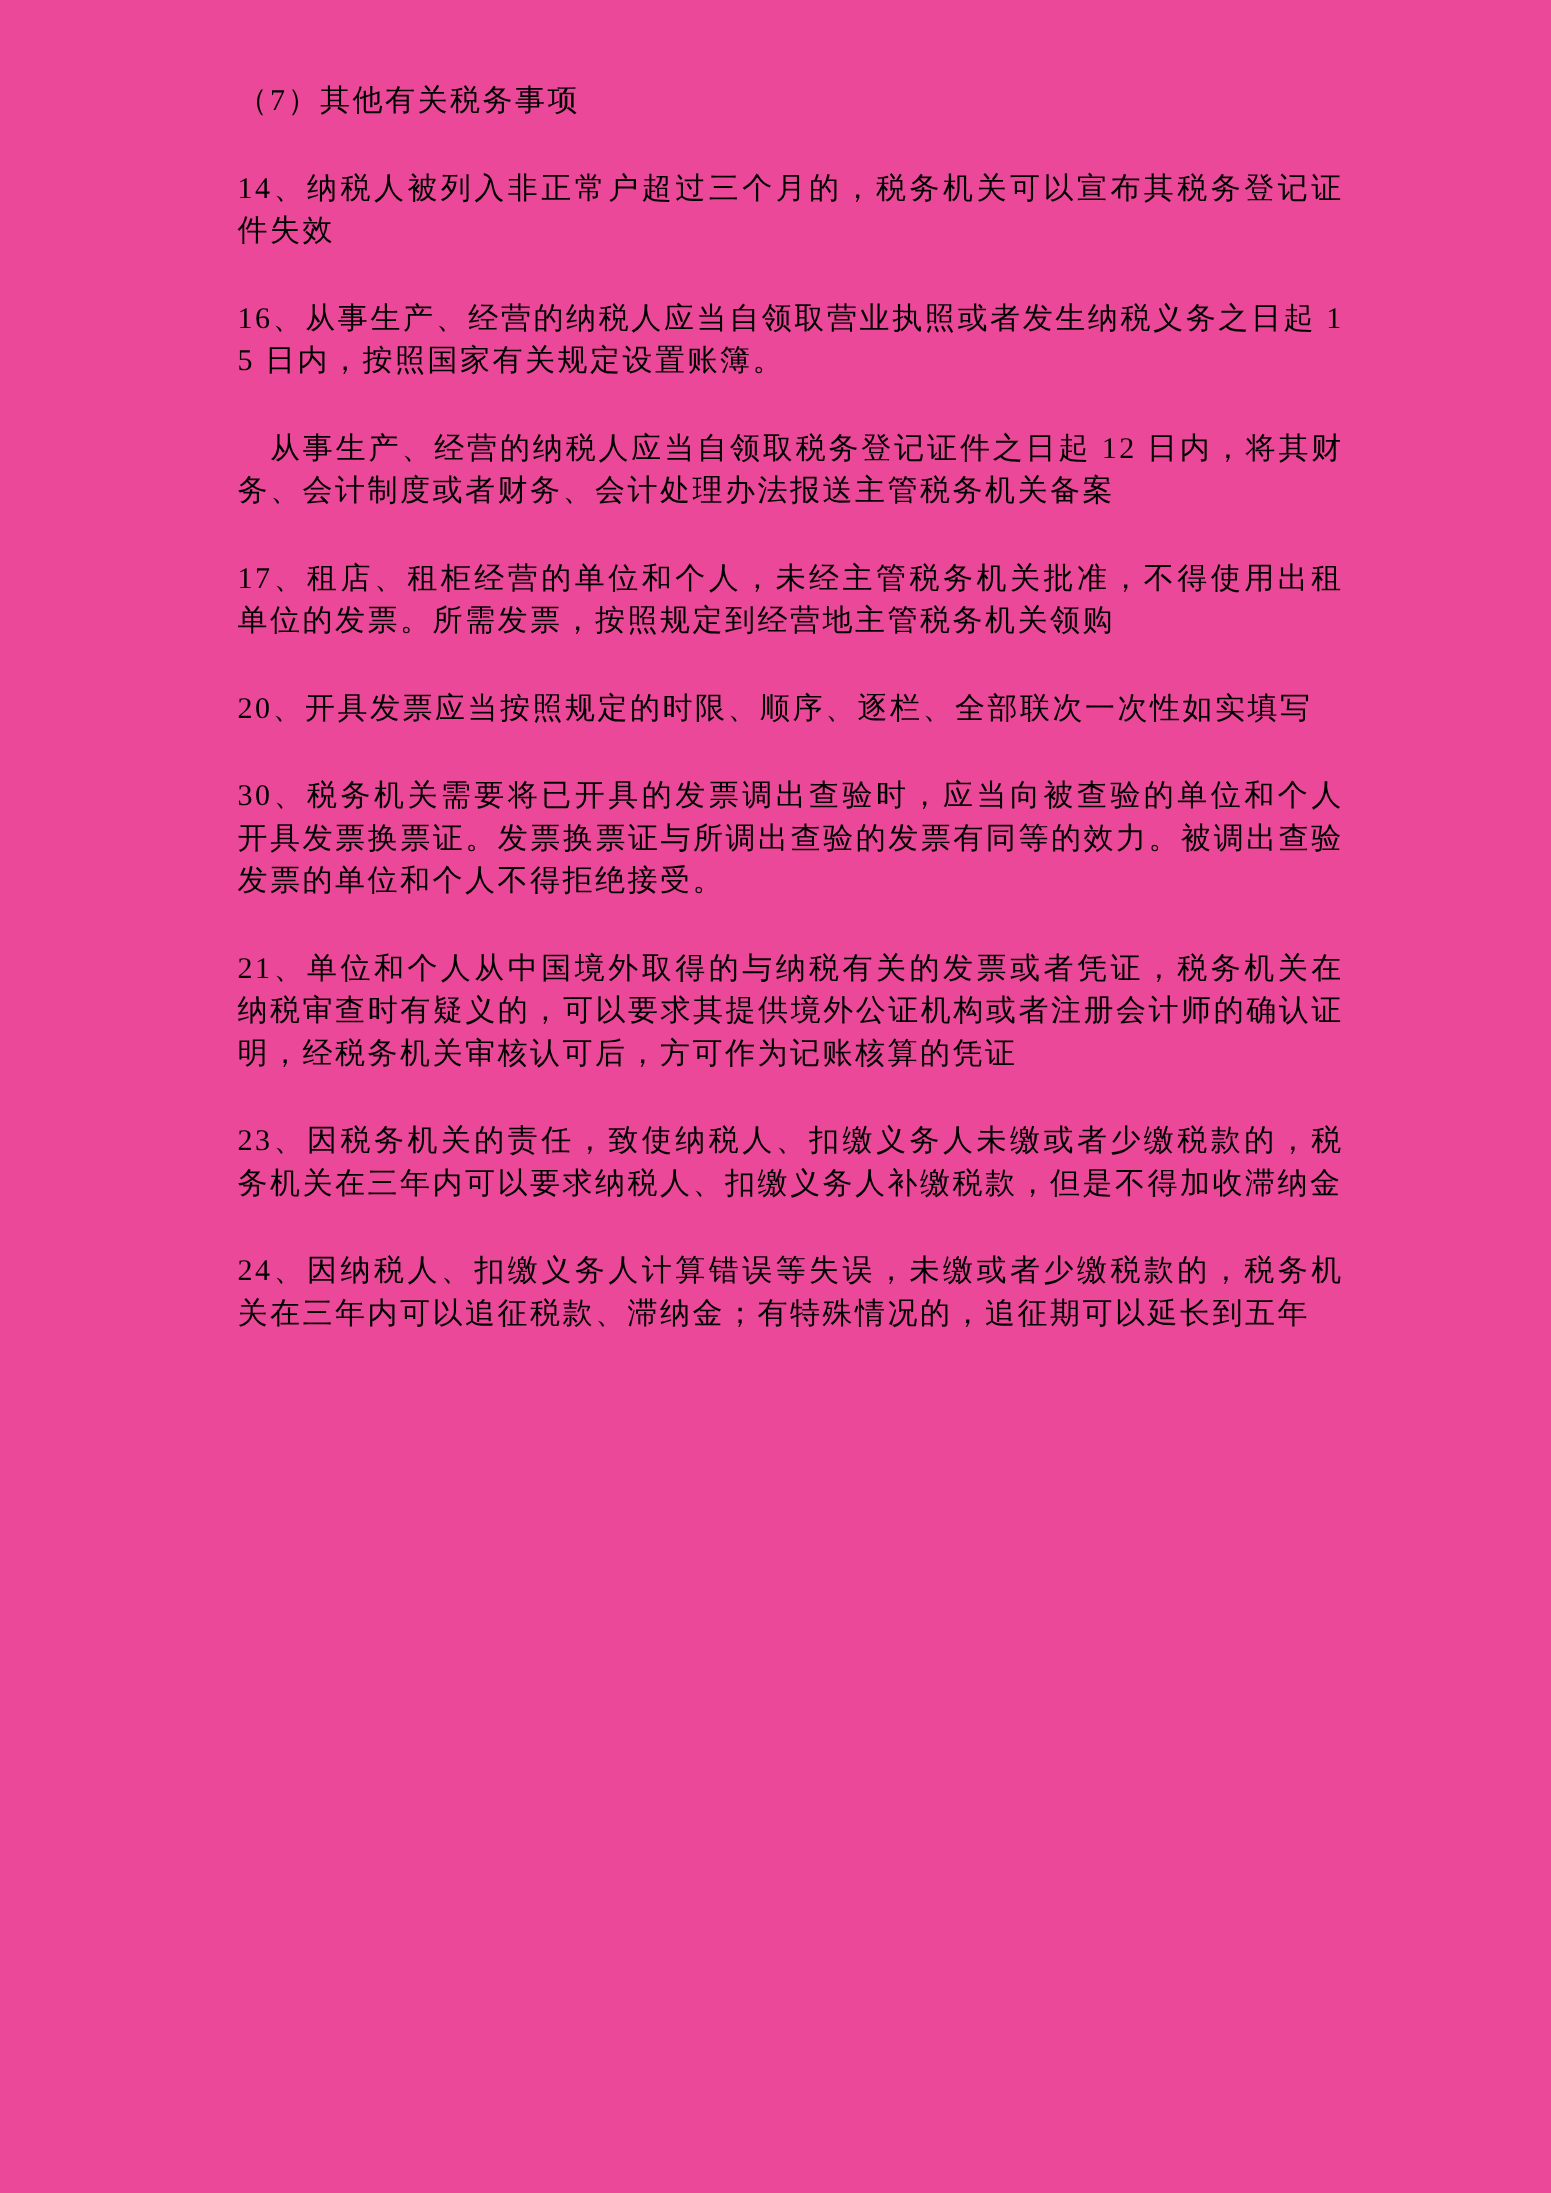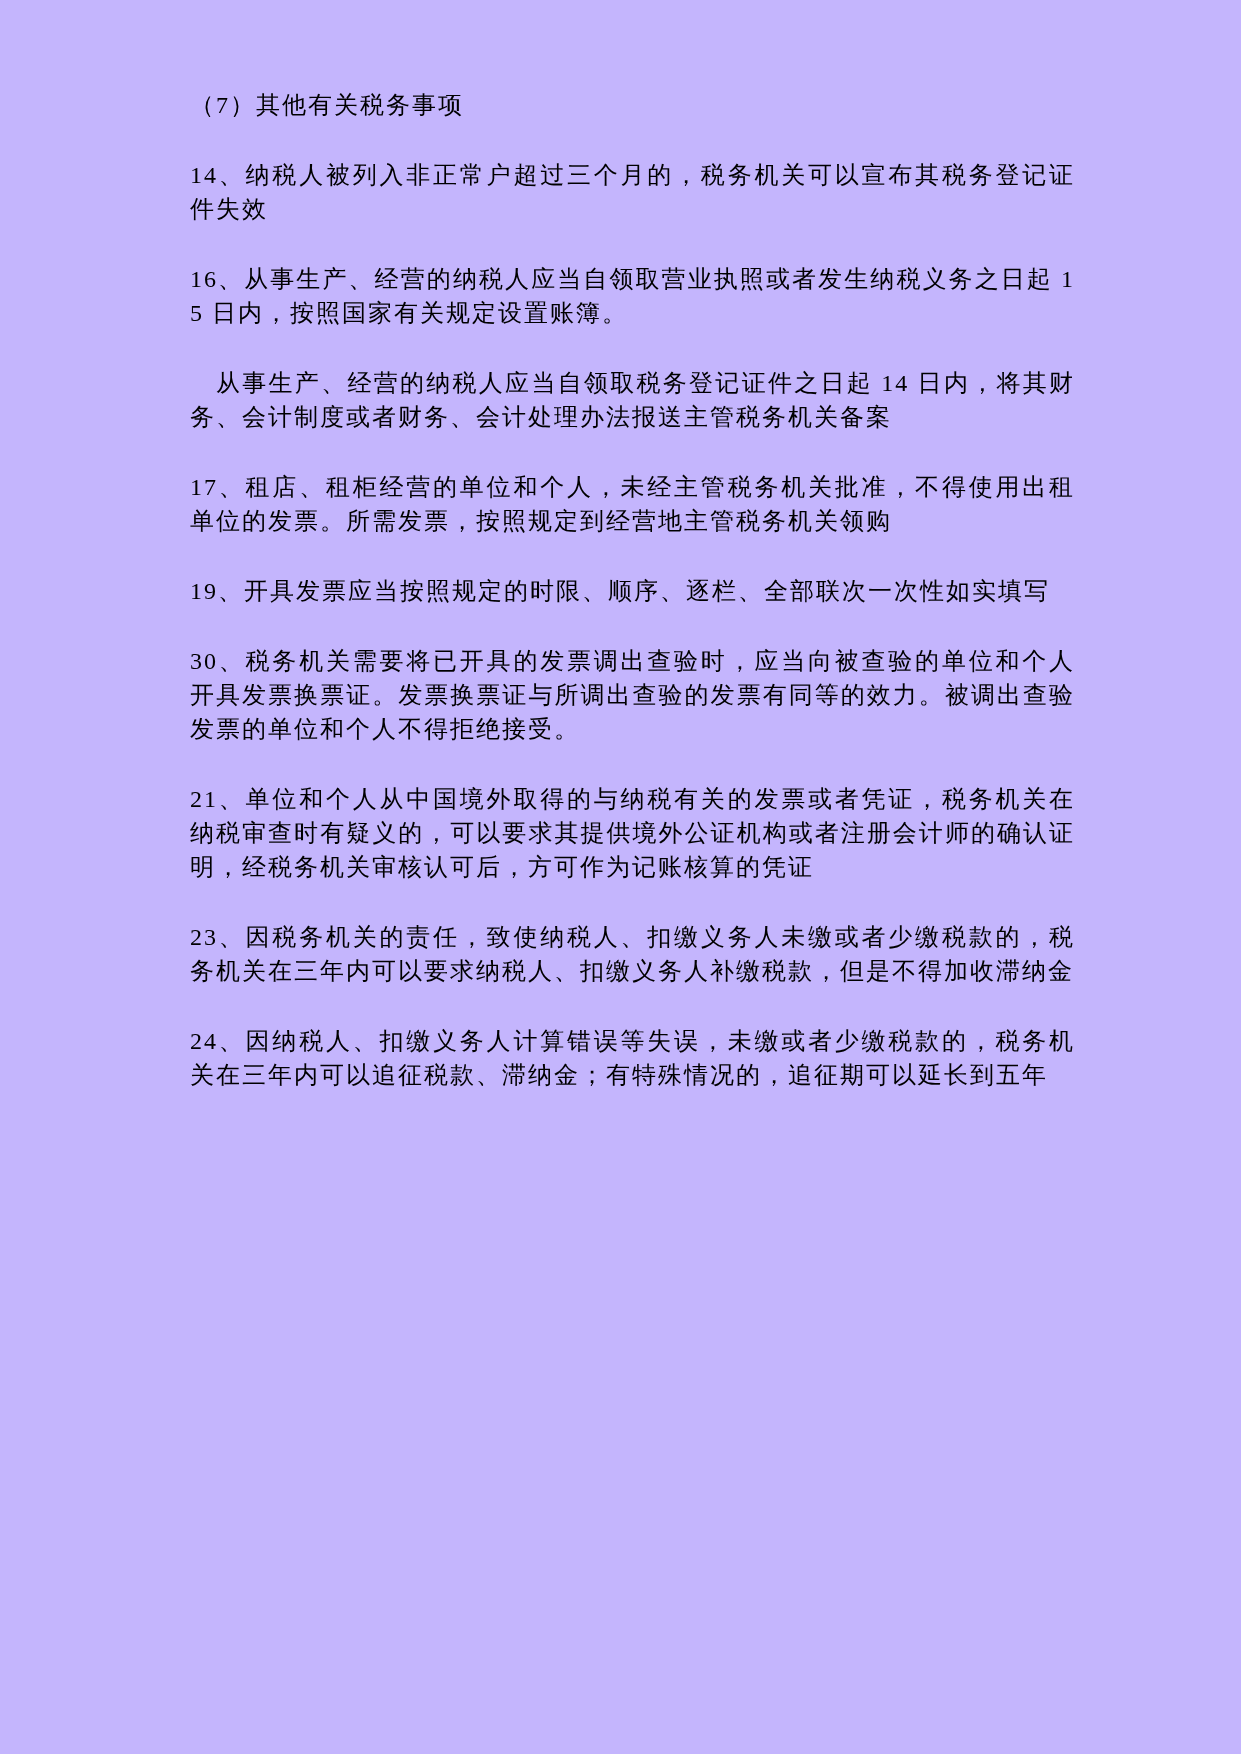--- a/index.html
+++ b/index.html
@@ -11,22 +11,22 @@
     width: 1241px;
     min-height: 1754px;
     box-sizing: border-box;
     font-family: "Liberation Serif", "DejaVu Serif", serif;
     color: #000000;
   }
   .page {
     box-sizing: border-box;
     width: 1241px;
     min-height: 1754px;
-    padding: 88px 166px 60px 190px;
-    background: #c4b5fd;
+    padding: 64px 166px 60px 190px;
+    background: #ec4899;
   }
   .block {
     width: 885px;
     margin: 36px 0 0 0;
     font-size: 24px;
     letter-spacing: 2px;
     line-height: 34px;
     text-align: justify;
     word-break: break-all;
     white-space: normal;
@@ -41,20 +41,20 @@
     text-indent: 26px;
   }
 </style>
 </head>
 <body>
 
 <main class="page">
   <p class="block">（7）其他有关税务事项</p>
   <p class="block">14、纳税人被列入非正常户超过三个月的，税务机关可以宣布其税务登记证件失效</p>
   <p class="block">16、从事生产、经营的纳税人应当自领取营业执照或者发生纳税义务之日起 15 日内，按照国家有关规定设置账簿。</p>
-  <p class="block indent">从事生产、经营的纳税人应当自领取税务登记证件之日起 14 日内，将其财务、会计制度或者财务、会计处理办法报送主管税务机关备案</p>
+  <p class="block indent">从事生产、经营的纳税人应当自领取税务登记证件之日起 12 日内，将其财务、会计制度或者财务、会计处理办法报送主管税务机关备案</p>
   <p class="block">17、租店、租柜经营的单位和个人，未经主管税务机关批准，不得使用出租单位的发票。所需发票，按照规定到经营地主管税务机关领购</p>
-  <p class="block">19、开具发票应当按照规定的时限、顺序、逐栏、全部联次一次性如实填写</p>
+  <p class="block">20、开具发票应当按照规定的时限、顺序、逐栏、全部联次一次性如实填写</p>
   <p class="block">30、税务机关需要将已开具的发票调出查验时，应当向被查验的单位和个人开具发票换票证。发票换票证与所调出查验的发票有同等的效力。被调出查验发票的单位和个人不得拒绝接受。</p>
   <p class="block">21、单位和个人从中国境外取得的与纳税有关的发票或者凭证，税务机关在纳税审查时有疑义的，可以要求其提供境外公证机构或者注册会计师的确认证明，经税务机关审核认可后，方可作为记账核算的凭证</p>
   <p class="block">23、因税务机关的责任，致使纳税人、扣缴义务人未缴或者少缴税款的，税务机关在三年内可以要求纳税人、扣缴义务人补缴税款，但是不得加收滞纳金</p>
   <p class="block">24、因纳税人、扣缴义务人计算错误等失误，未缴或者少缴税款的，税务机关在三年内可以追征税款、滞纳金；有特殊情况的，追征期可以延长到五年</p>
 </main>
 
 </body></html>

